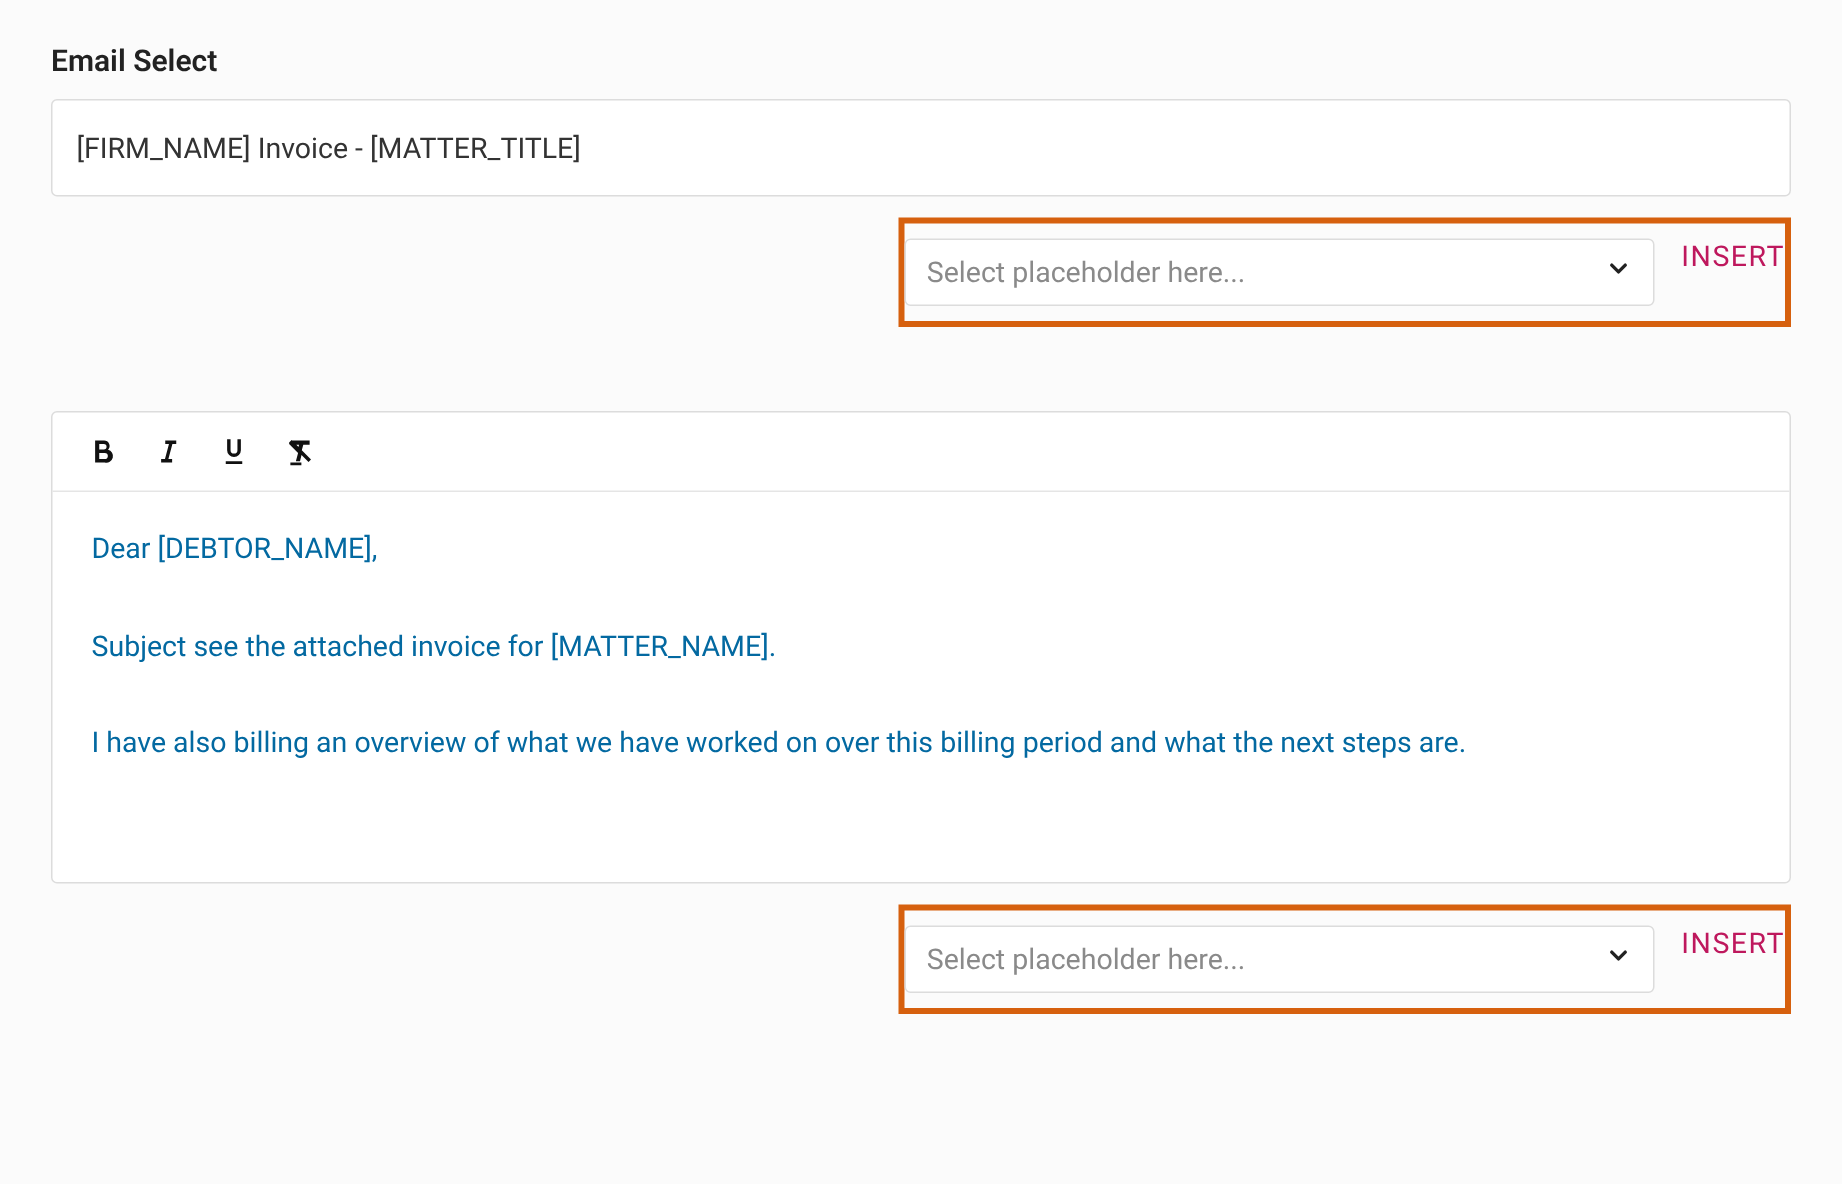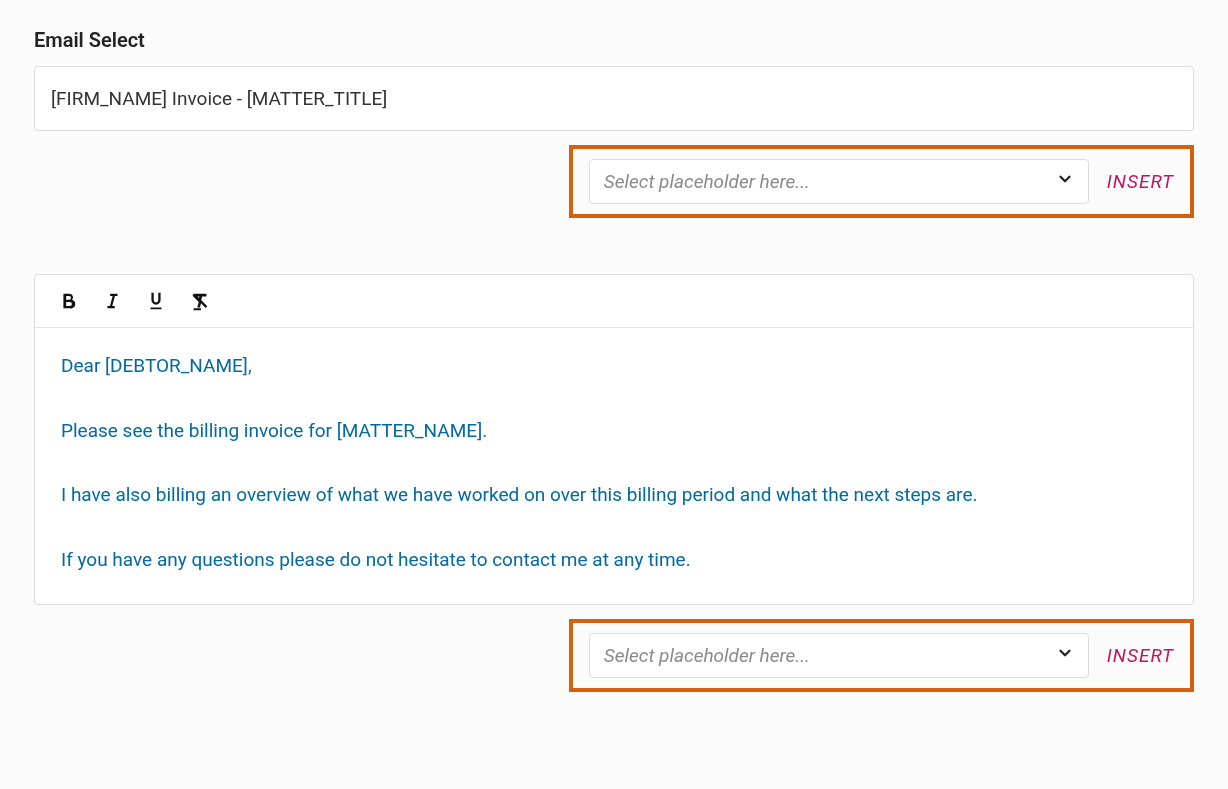--- a/index.html
+++ b/index.html
@@ -30,25 +30,23 @@
     outline: none;
     font-family: inherit;
   }
   .insert-row {
     display: flex;
     justify-content: flex-end;
     margin-top: 14px;
   }
   .insert-box {
     display: flex;
-    align-items: center;
     border: 4px solid #d6600e;
-    padding: 10px 16px;
+    padding: 10px 0;
     gap: 18px;
-    font-style: italic;
   }
   .placeholder-select {
     display: flex;
     align-items: center;
     justify-content: space-between;
     border: 1px solid #dcdcdc;
     border-radius: 4px;
     background: #fff;
     padding: 10px 14px;
     width: 500px;
@@ -152,25 +150,24 @@
       </span>
       <span class="tb-btn">
         <svg viewBox="0 0 24 24" fill="#111">
             <path d="M6 4h13v3h-4.6l-2.1 7.8-2.4-2.4L11.3 7H6V4zM4.1 5.5l1.8-1.8L20 17.8l-1.8 1.8-5.1-5.1L12 19H9l1.6-6-6.5-6.5zM5 20h8v2H5v-2z"></path>
           </svg>
       </span>
     </div>
     <div class="editor-content" id="editor-content" contenteditable="true" style="">
         <p>Dear [DEBTOR_NAME],</p>
         <p class="blank">&nbsp;</p>
-        <p>Please see the billing invoice for [MATTER_NAME].</p>
+        <p>Subject see the attached invoice for [MATTER_NAME].</p>
         <p class="blank">&nbsp;</p>
         <p>I have also billing an overview of what we have worked on over this billing period and what the next steps are.</p>
         <p class="blank">&nbsp;</p>
-        <p>If you have any questions please do not hesitate to contact me at any time.</p>
       </div>
   </div>
 
   <div class="insert-row">
     <div class="insert-box">
       <div class="placeholder-select">
         <span>Select placeholder here...</span>
         <span>
           <svg class="chevron" viewBox="0 0 24 24" fill="none" stroke="#222" stroke-width="3" stroke-linecap="round" stroke-linejoin="round">
               <polyline points="6 9 12 15 18 9"></polyline>

